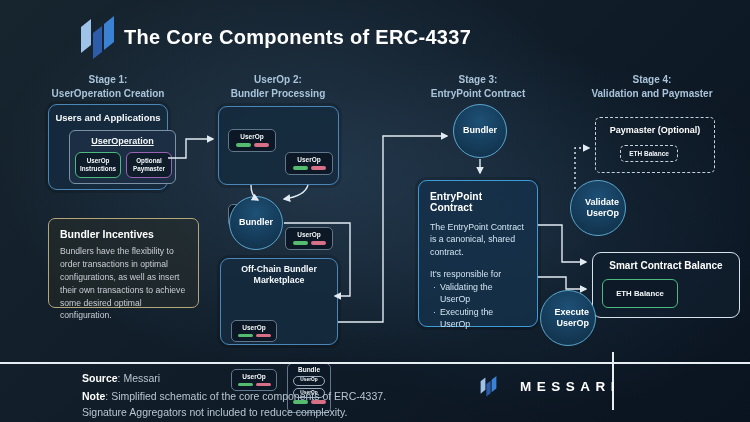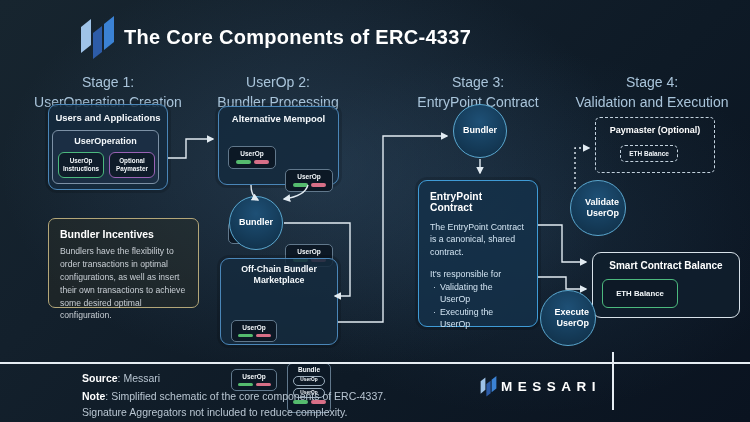--- a/index.html
+++ b/index.html
@@ -7,21 +7,21 @@
   .canvas{
     position:relative;width:750px;height:422px;overflow:hidden;
     font-family:"Liberation Sans",sans-serif;color:#f2f6fa;
     background:
       radial-gradient(60% 70% at 42% 40%, rgba(72,110,145,0.30), rgba(0,0,0,0) 70%),
       radial-gradient(50% 60% at 70% 55%, rgba(52,88,120,0.22), rgba(0,0,0,0) 72%),
       linear-gradient(135deg,#17252f 0%,#13202c 30%,#0e1a26 62%,#0a1320 100%);
   }
   .abs{position:absolute;}
   .title{font-size:20px;font-weight:700;letter-spacing:.3px;color:#ffffff;}
-  .stage-label{font-size:14px;font-weight:400;color:#a9c4da;line-height:1.4;text-align:center;}
+  .stage-label{font-size:10px;font-weight:700;color:#a9c4da;line-height:1.4;text-align:center;}
   .panel{
     position:absolute;border:1.5px solid #4a86b8;border-radius:9px;
     background:rgba(21,42,62,0.88);box-shadow:0 0 0 3px rgba(0,0,0,0.15);
   }
   .panel-title{font-size:9.5px;font-weight:700;text-align:center;color:#f4f8fb;}
   .inner-box{position:absolute;border:1px solid #7d91a6;border-radius:6px;background:#1b2e44;}
   .chip{border-radius:6px;display:flex;align-items:center;justify-content:center;
         text-align:center;font-weight:700;color:#f4f8fb;background:rgba(13,25,38,0.85);}
   .chip.green{border:1.2px solid #4cb97e;}
   .chip.purple{border:1.2px solid #9a63b5;}
@@ -51,21 +51,21 @@
   }
   .entry .body{font-size:8.8px;color:#d2e4f2;line-height:1.42;}
   .bullet{display:flex;gap:4px;font-size:8.8px;color:#d2e4f2;line-height:1.42;padding-left:3px;}
   .dashed-box{position:absolute;border:1.5px dashed #c3d2de;border-radius:5px;}
   .wallet{
     position:absolute;border:1.5px solid #d8e2ea;border-radius:9px;
     background:rgba(15,30,44,0.9);
   }
   .footer-text{font-size:10.5px;color:#b9c6d2;line-height:1.5;}
   .footer-text b{color:#ffffff;}
-  .brand{display:flex;align-items:center;gap:4px;}
+  .brand{display:flex;align-items:center;gap:23px;}
   .brand-word{font-size:13.5px;font-weight:700;letter-spacing:5.5px;color:#ffffff;}
   .rule{position:absolute;background:#e6edf3;}
   svg.wires{position:absolute;left:0;top:0;pointer-events:none;}
 </style>
 </head>
 <body>
 
 <div class="canvas">
 
   <svg class="abs" style="left:80px;top:16px;" width="35" height="44" viewBox="0 0 35 44">
@@ -82,39 +82,38 @@
   <div class="abs stage-label" style="left:198px;top:73px;width:160px;">
     <div>UserOp 2:</div>
       <div>Bundler Processing</div>
   </div>
   <div class="abs stage-label" style="left:398px;top:73px;width:160px;">
     <div>Stage 3:</div>
       <div>EntryPoint Contract</div>
   </div>
   <div class="abs stage-label" style="left:562px;top:73px;width:180px;">
     <div>Stage 4:</div>
-      <div>Validation and Execution</div>
+      <div>Validation and Paymaster</div>
   </div>
 
   <div class="panel" style="left:48px;top:104px;width:120px;height:86px;">
     <div class="panel-title" style="margin-top:7px;">Users and Applications</div>
-    <div class="inner-box" style="left:3px;top:25px;width:107px;height:54px;">
+    <div class="inner-box" style="left:20px;top:25px;width:107px;height:54px;text-decoration:underline;">
       <div class="panel-title" style="margin-top:5px;font-size:9px;">UserOperation</div>
       <div class="chip green abs" style="left:5px;top:21px;width:46px;height:26px;font-size:6.3px;line-height:1.3;">UserOp Instructions</div>
       <div class="chip purple abs" style="left:56px;top:21px;width:46px;height:26px;font-size:6.3px;line-height:1.3;">Optional Paymaster</div>
     </div>
   </div>
 
   <div class="incentives" style="left:48px;top:218px;width:151px;height:90px;">
     <div style="font-size:10.5px;font-weight:700;color:#ffffff;">Bundler Incentives</div>
     <div class="body">Bundlers have the flexibility to order transactions in optimal configurations, as well as insert their own transactions to achieve some desired optimal configuration.</div>
   </div>
 
   <div class="panel" style="left:218px;top:106px;width:121px;height:79px;">
-    <div class="panel-title" style="margin-top:6px;">Alternative Mempool</div>
     <div class="uo-chip abs" style="left:9px;top:22px;width:48px;height:23px;">
       <div class="uo-label">UserOp</div>
       <div class="bars">
           <span class="bar g"></span>
           <span class="bar p"></span>
         </div>
     </div>
     <div class="uo-chip abs" style="left:66px;top:22px;width:48px;height:23px;">
       <div class="uo-label">UserOp</div>
       <div class="bars">

